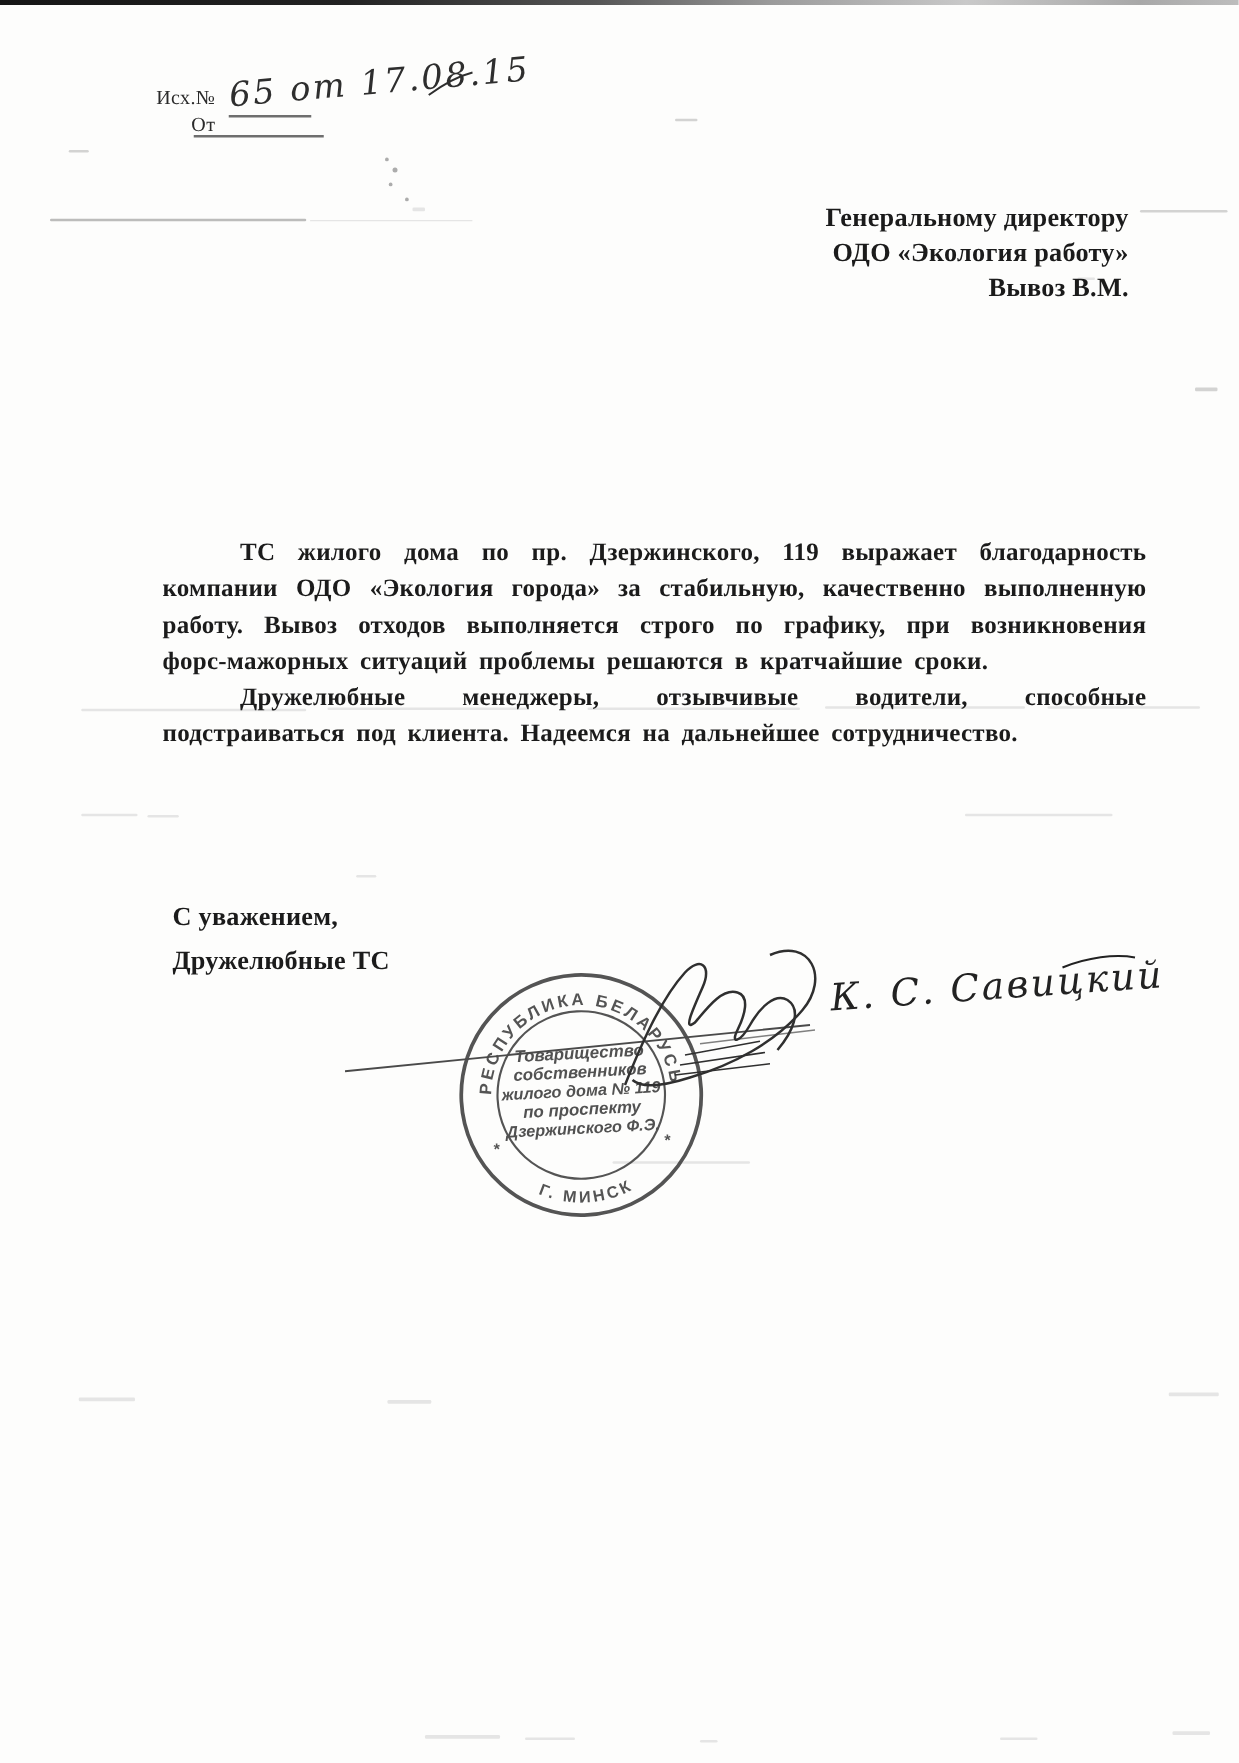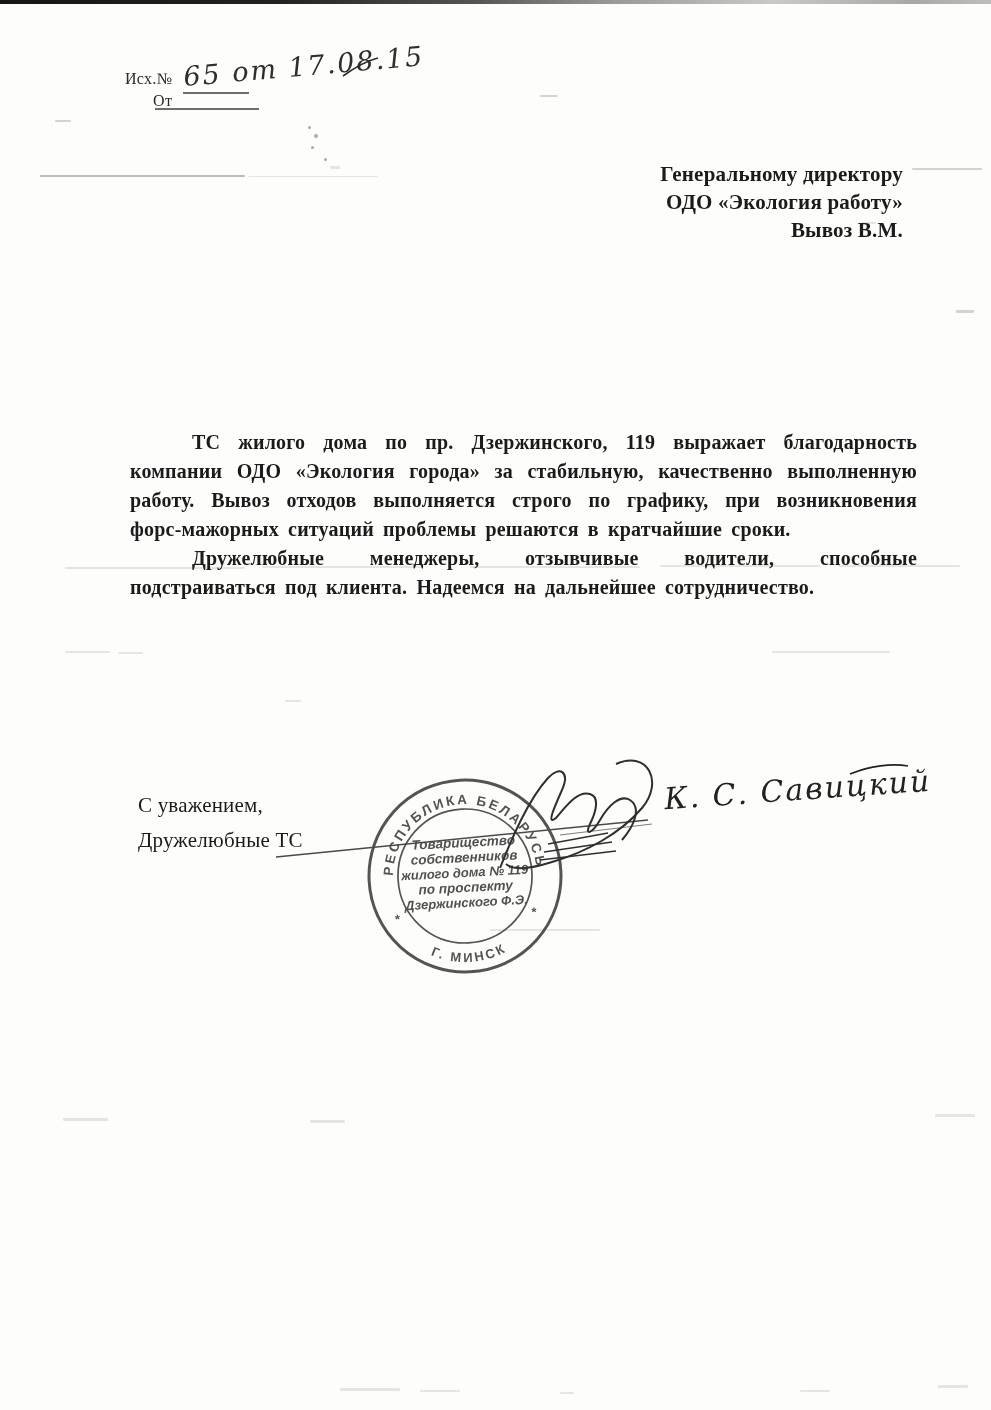--- a/index.html
+++ b/index.html
@@ -34,22 +34,22 @@
   }
   
   .letter-body{
     left:130px;top:428px;width:787px;
     font-size:20px;font-weight:700;line-height:29px;
     text-align:justify;word-spacing:4px;letter-spacing:.2px;
   }
   .letter-body p{margin:0;text-indent:62px;}
   
   .closing{
-    left:138px;top:788px;
-    font-size:21px;font-weight:400;line-height:35px;letter-spacing:.2px;
+    left:138px;top:716px;
+    font-size:21px;font-weight:700;line-height:35px;letter-spacing:.2px;
   }
   
   .stamp-wrap{left:335px;top:746px;width:260px;height:260px;transform:rotate(-3deg);opacity:.88;}
   .stamp-wrap svg{display:block;}
   .stamp-ring-text{
     font-family:"Liberation Sans", sans-serif;font-weight:700;
     fill:#3d3d3d;letter-spacing:2.5px;
   }
   .stamp-center-text{
     font-family:"Liberation Sans", sans-serif;font-weight:700;font-style:italic;

